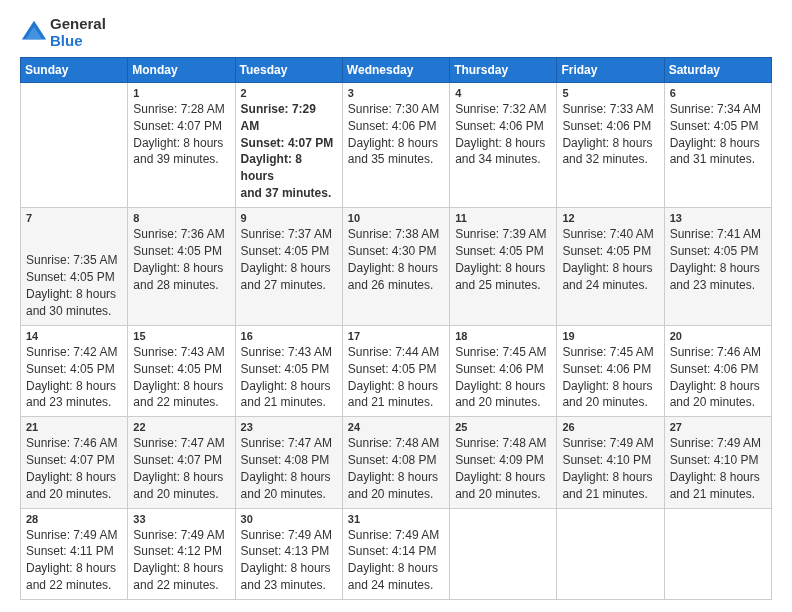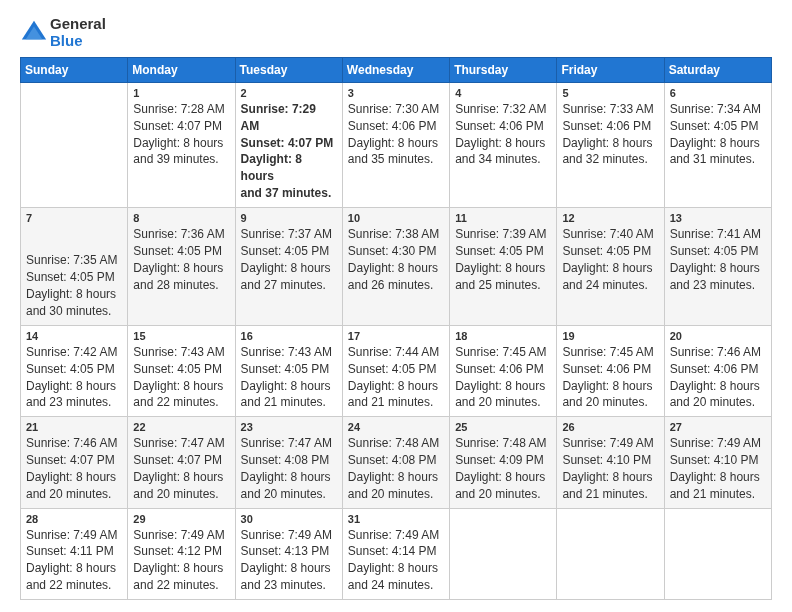--- a/index.html
+++ b/index.html
@@ -337,21 +337,21 @@
         </tr>
         <tr>
           <td>
             <span class="day-number">28</span>
             <div class="day-info" style="white-space: pre-line;">Sunrise: 7:49 AM
 Sunset: 4:11 PM
 Daylight: 8 hours
 and 22 minutes.</div>
           </td>
           <td>
-            <span class="day-number">29</span>
+            <span class="day-number">33</span>
             <div class="day-info" style="white-space: pre-line;">Sunrise: 7:49 AM
 Sunset: 4:12 PM
 Daylight: 8 hours
 and 22 minutes.</div>
           </td>
           <td>
             <span class="day-number">30</span>
             <div class="day-info" style="white-space: pre-line;">Sunrise: 7:49 AM
 Sunset: 4:13 PM
 Daylight: 8 hours

